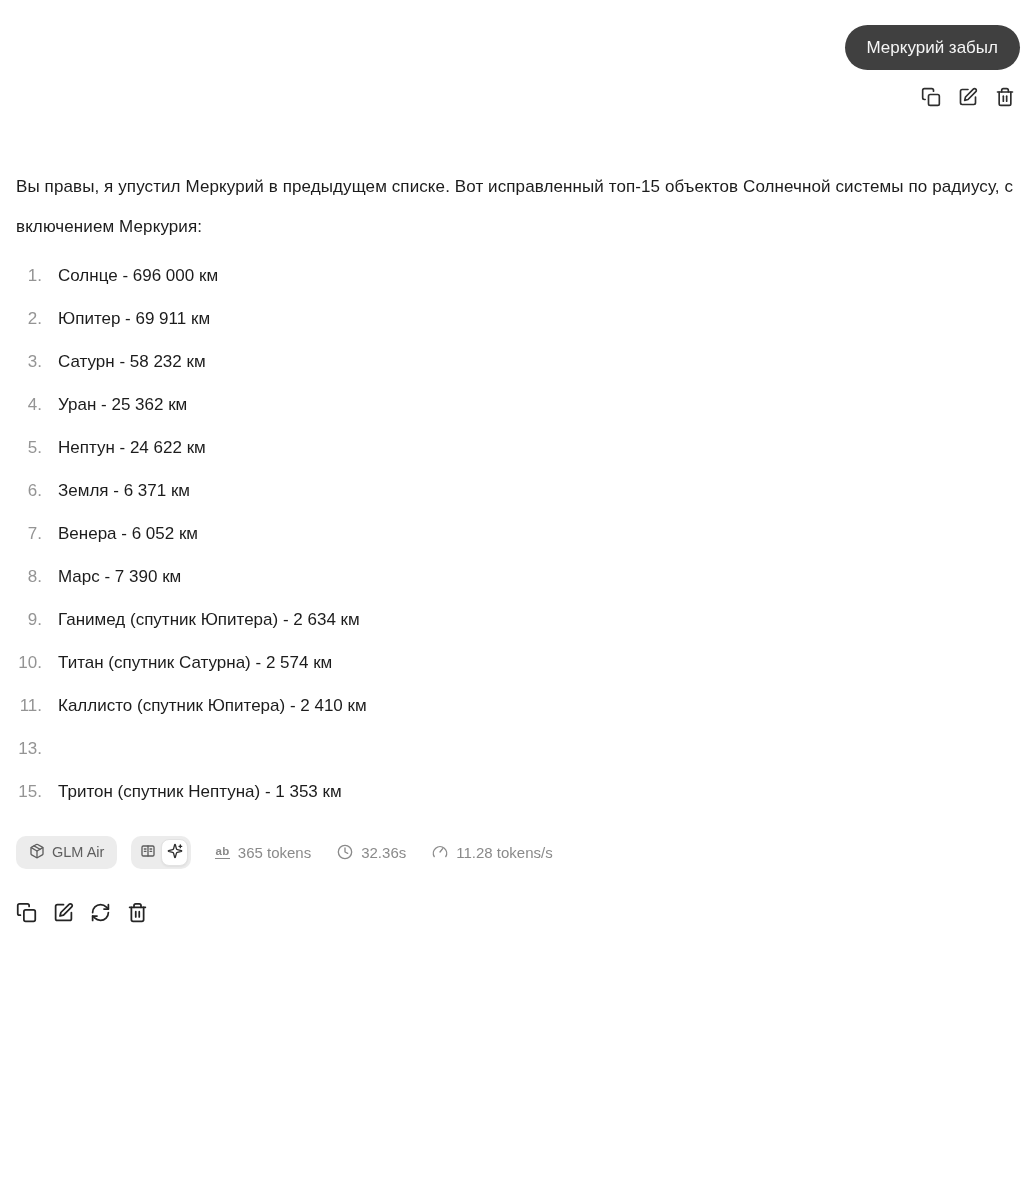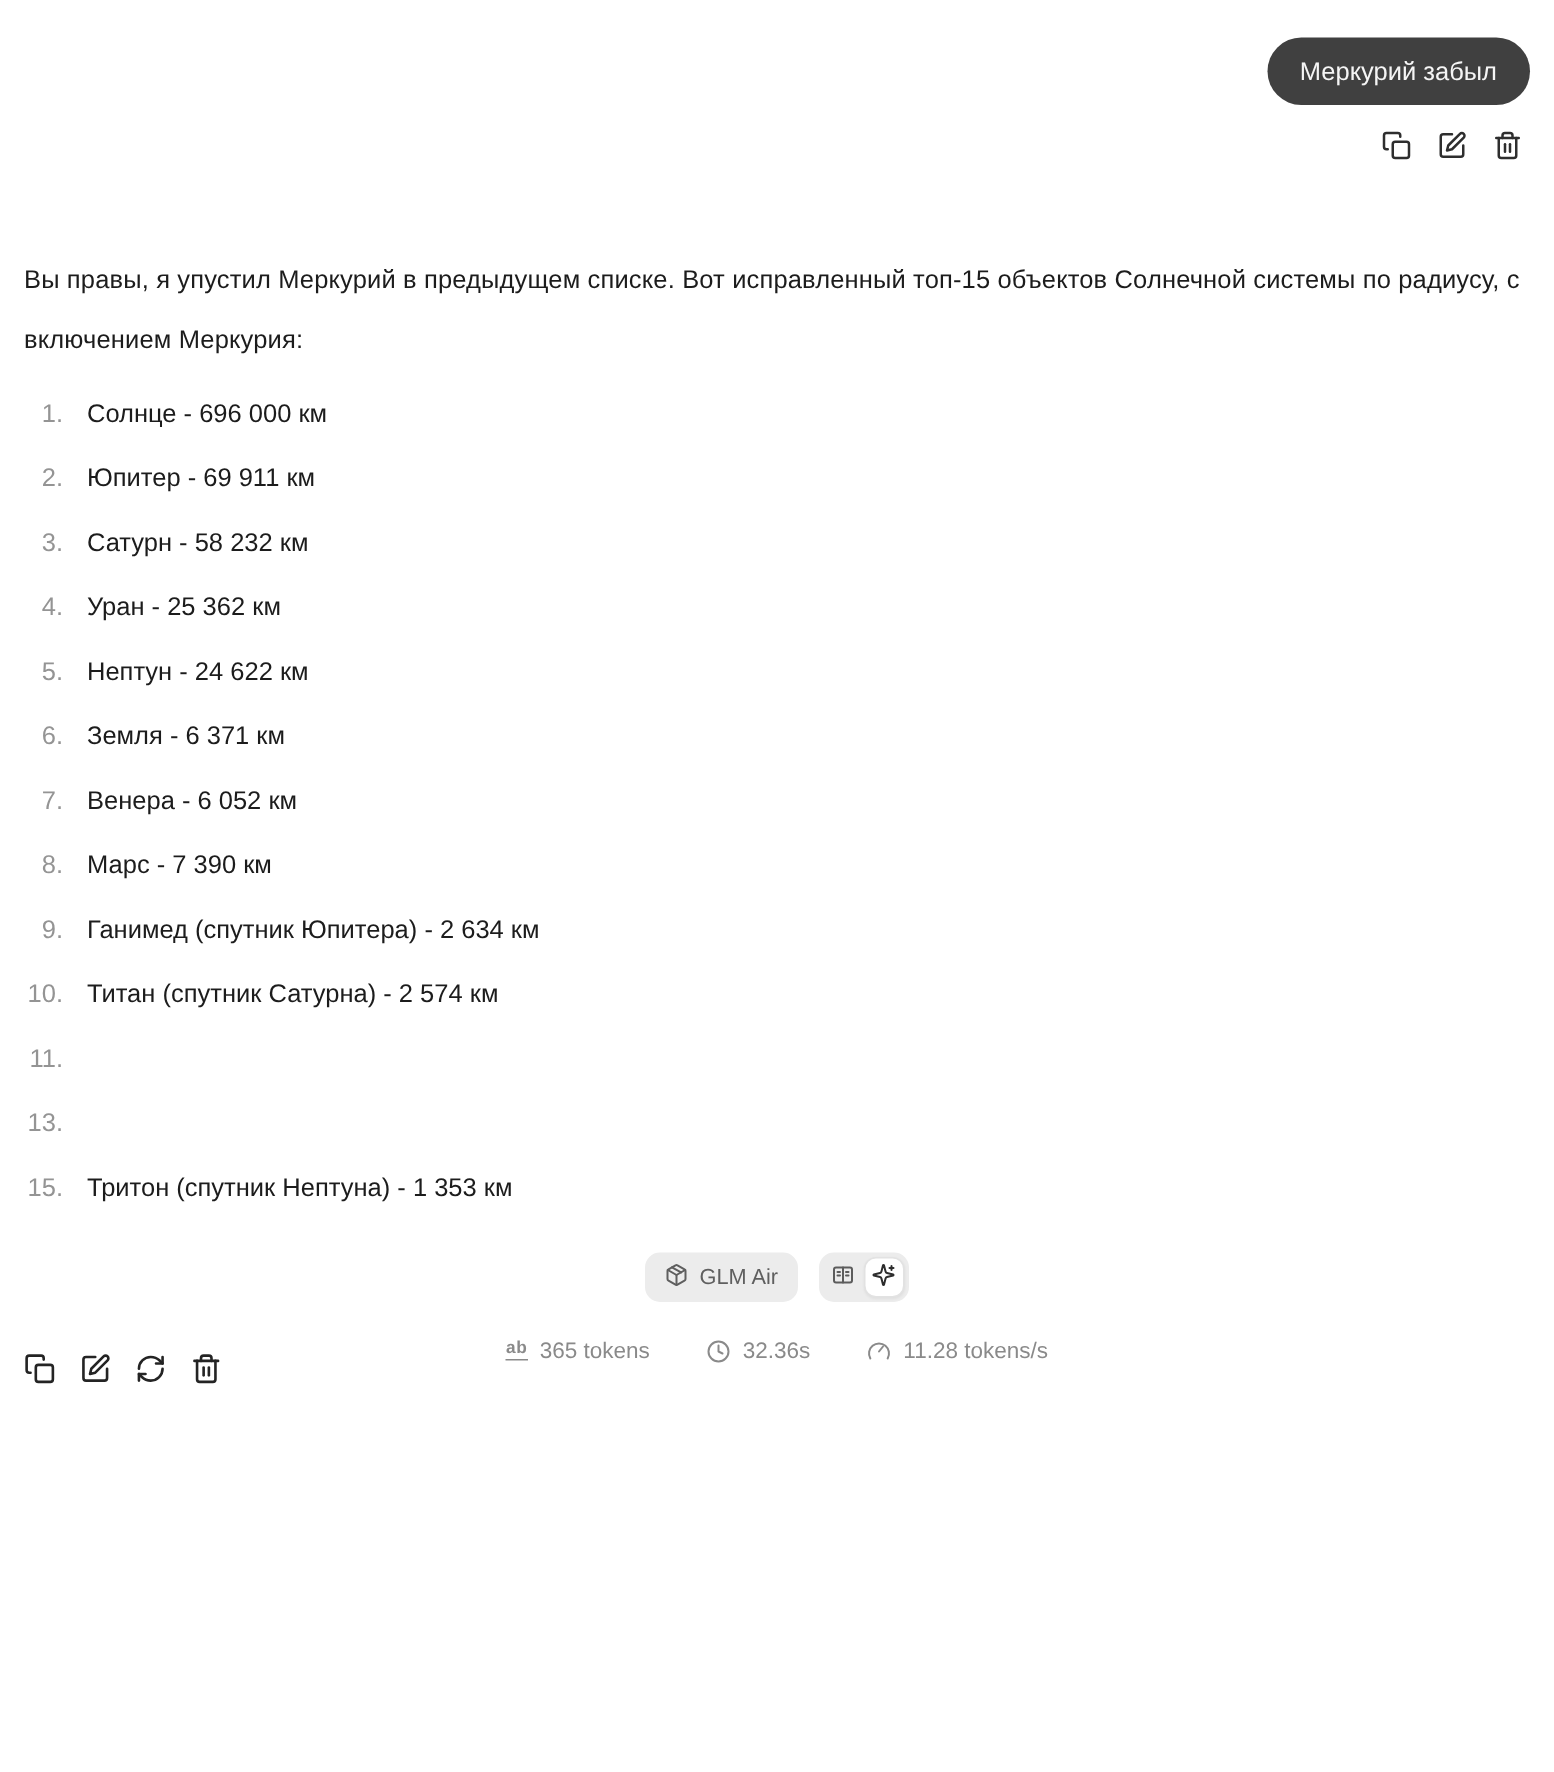--- a/index.html
+++ b/index.html
@@ -83,21 +83,20 @@
   .li-text { color: #1c1c1c; }
   .outro { margin-top: 36px; }
 
   
   .meta-row {
     display: flex;
     align-items: center;
     margin-top: 30px;
     height: 34px;
     gap: 24px;
-    flex-direction: column;
   }
   .meta-left {
     display: flex;
     align-items: center;
     gap: 14px;
   }
   .model-badge {
     display: inline-flex;
     align-items: center;
     gap: 7px;
@@ -133,21 +132,21 @@
   }
   .toggle-seg.active {
     background: #ffffff;
     border: 1px solid #e2e2e2;
     box-shadow: 0 1px 2px rgba(0,0,0,0.06);
     color: #2d2d2d;
   }
   .stats {
     display: flex;
     align-items: center;
-    gap: 38px;
+    gap: 26px;
     color: #8a8a8a;
     font-size: 15px;
   }
   .stat {
     display: inline-flex;
     align-items: center;
     gap: 8px;
   }
   .stat svg { display: block; }
   .ab-glyph {
@@ -246,20 +245,21 @@
       <li>
           <span class="li-num">9.</span>
           <span class="li-text">Ганимед (спутник Юпитера) - 2 634 км</span>
         </li>
       <li>
           <span class="li-num">10.</span>
           <span class="li-text">Титан (спутник Сатурна) - 2 574 км</span>
         </li>
       <li>
           <span class="li-num">11.</span>
+          <span class="li-text">Каллисто (спутник Юпитера) - 2 410 км</span>
         </li>
       <li>
           <span class="li-num">13.</span>
         </li>
       <li>
           <span class="li-num">15.</span>
           <span class="li-text">Тритон (спутник Нептуна) - 1 353 км</span>
         </li>
     </ol>
 

